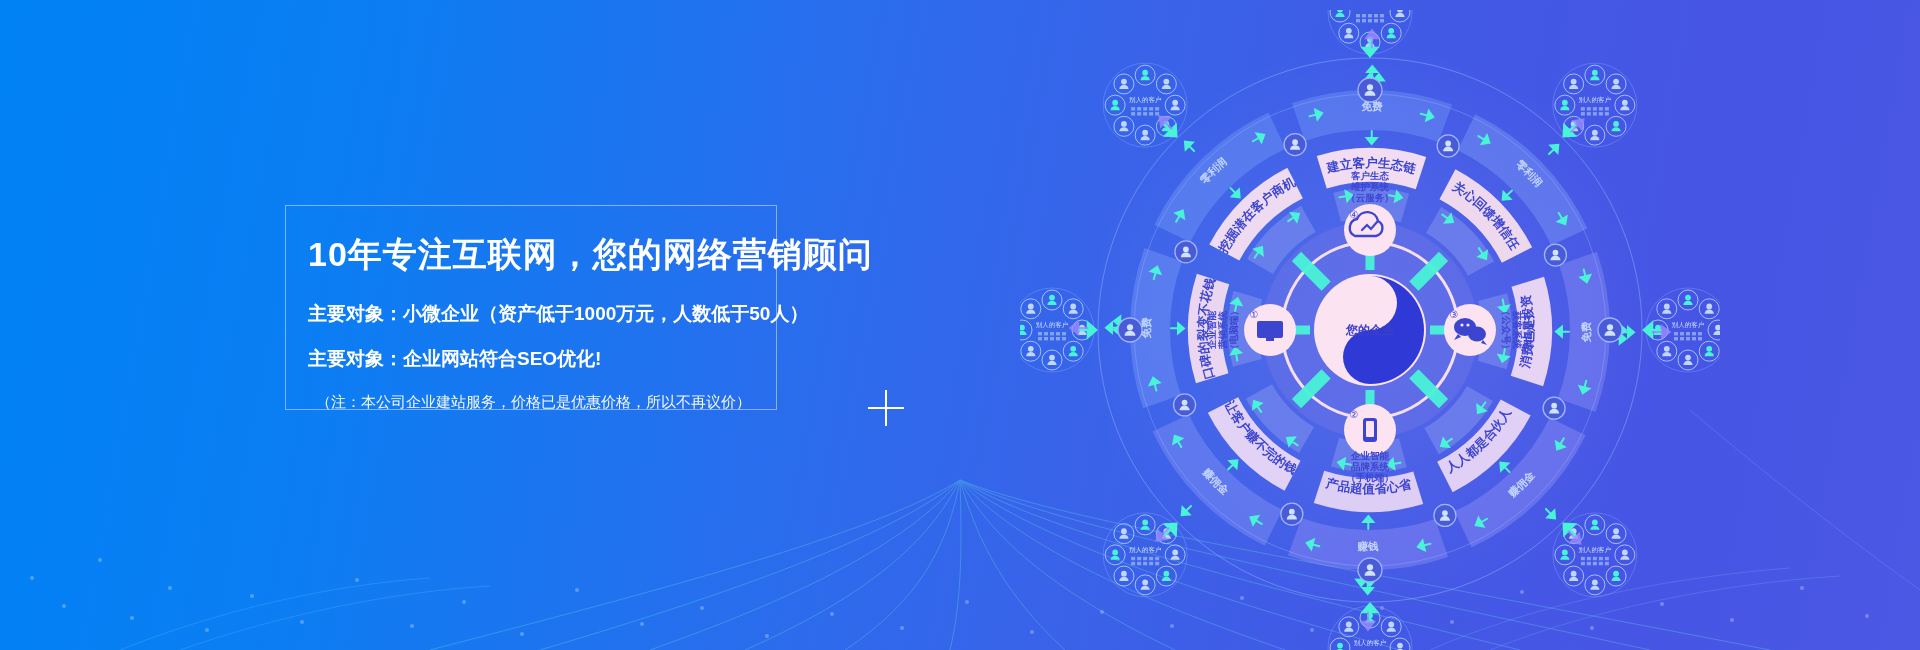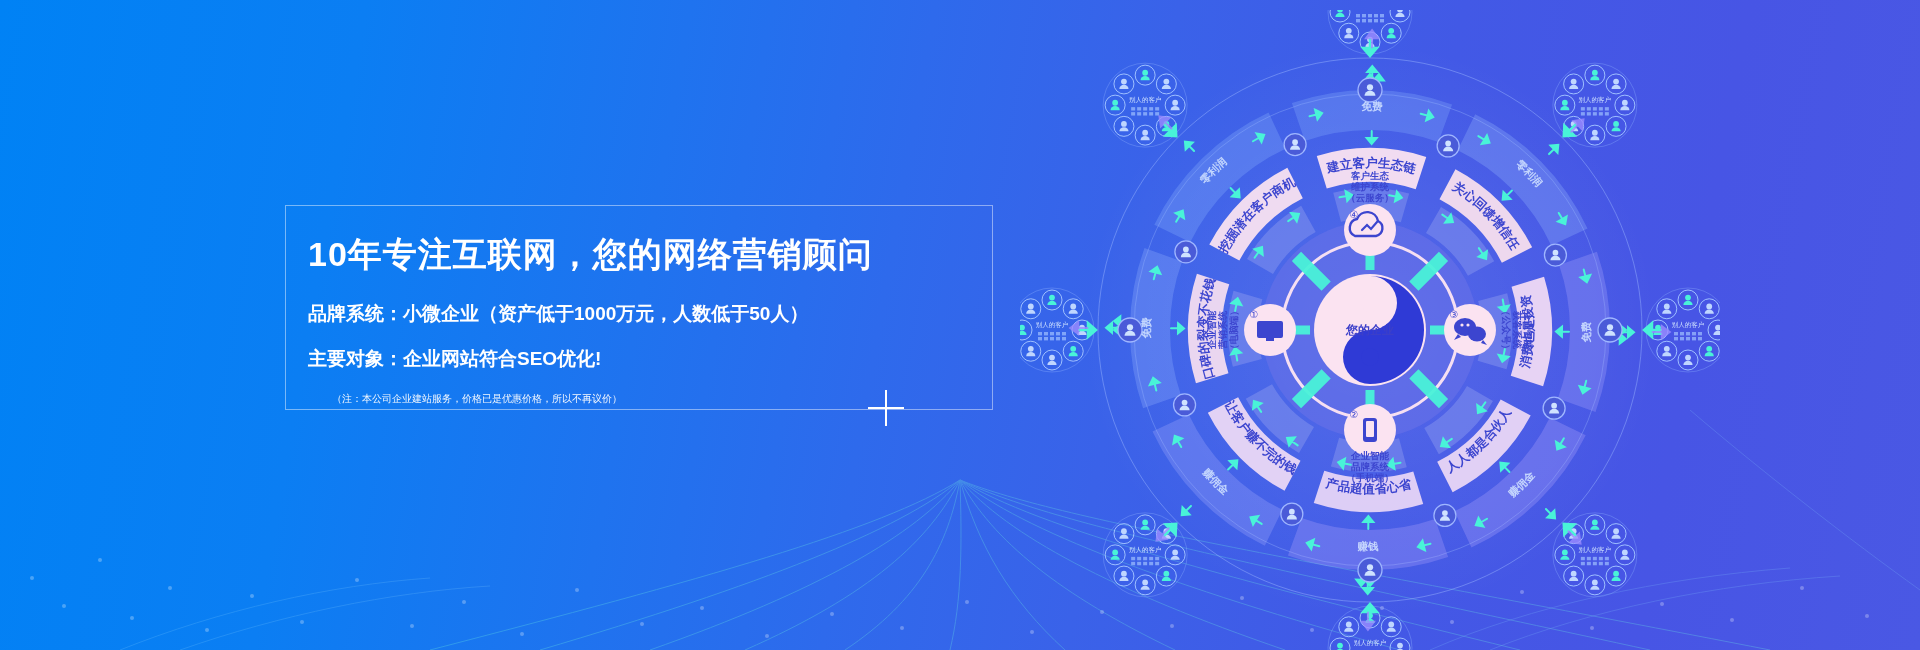--- a/index.html
+++ b/index.html
@@ -13,41 +13,41 @@
     background:linear-gradient(100deg,#0082F5 0%,#0b7ef3 18%,#1f73ef 34%,#2e6aec 46%,#3a62e9 58%,#4259e6 72%,#4755e5 86%,#4a58e4 100%);
   }
 
   
   .deco-lines{position:absolute;left:0;bottom:0;width:1920px;height:240px;pointer-events:none;opacity:.55;}
   .deco-dots{position:absolute;left:0;bottom:0;width:1920px;height:180px;pointer-events:none;}
   .deco-dots i{position:absolute;display:block;width:4px;height:4px;border-radius:50%;background:rgba(255,255,255,.28);}
 
   
   .card{
-    position:absolute;left:285px;top:205px;width:708px;height:205px;
+    position:absolute;left:285px;top:205px;width:492px;height:205px;
     border:1px solid rgba(255,255,255,.45);
     box-sizing:border-box;
   }
   .card-inner{position:absolute;left:22px;top:28px;right:18px;}
   .crosshair{position:absolute;left:868px;top:390px;width:36px;height:36px;pointer-events:none;}
   .crosshair:before,.crosshair:after{content:"";position:absolute;background:#ffffff;}
   .crosshair:before{left:0;top:17px;width:36px;height:2px;}
   .crosshair:after{left:17px;top:0;width:2px;height:36px;}
 
   .headline{
     color:#ffffff;font-size:34px;font-weight:bold;line-height:1.2;
     letter-spacing:1px;margin:0 0 26px 0;white-space:nowrap;
   }
   .subline{
     color:#ffffff;font-size:19px;font-weight:bold;line-height:1.35;
     margin:0 0 20px 0;white-space:nowrap;
   }
   .note{
-    color:#ffffff;font-size:10px;font-weight:normal;line-height:1.3;
-    margin:16px;padding-left:8px;white-space:nowrap;opacity:.95;
+    color:#ffffff;font-size:15px;font-weight:normal;line-height:1.3;
+    margin:0;padding-left:8px;white-space:nowrap;opacity:.95;
   }
 
   
   .diagram{position:absolute;left:1020px;top:10px;width:700px;height:640px;}
   .diagram svg{display:block;width:700px;height:640px;}
 </style>
 </head>
 <body>
 
 <div class="banner">
@@ -108,21 +108,21 @@
       <i style="left:1590px;bottom:20px"></i>
     <i style="left:1660px;bottom:44px"></i>
       <i style="left:1730px;bottom:28px"></i>
     <i style="left:1800px;bottom:60px"></i>
       <i style="left:1865px;bottom:32px"></i>
   </div>
 
   <div class="card">
     <div class="card-inner">
       <h1 class="headline">10年专注互联网，您的网络营销顾问</h1>
-      <p class="subline">品牌系统：小微企业（资产低于1000万元，人数低于50人）</p>
+      <p class="subline">主要对象：小微企业（资产低于1000万元，人数低于50人）</p>
       <p class="subline">主要对象：企业网站符合SEO优化!</p>
       <p class="note">（注：本公司企业建站服务，价格已是优惠价格，所以不再议价）</p>
     </div>
   </div>
   <div class="crosshair"></div>
 
   <div class="diagram">
     <svg viewBox="0 0 700 640" xmlns="http://www.w3.org/2000/svg">
       <defs>
         <path id="arcIn1" d="M 350 320 m -118 -20 a 120 120 0 0 1 112 -100" fill="none"></path>

